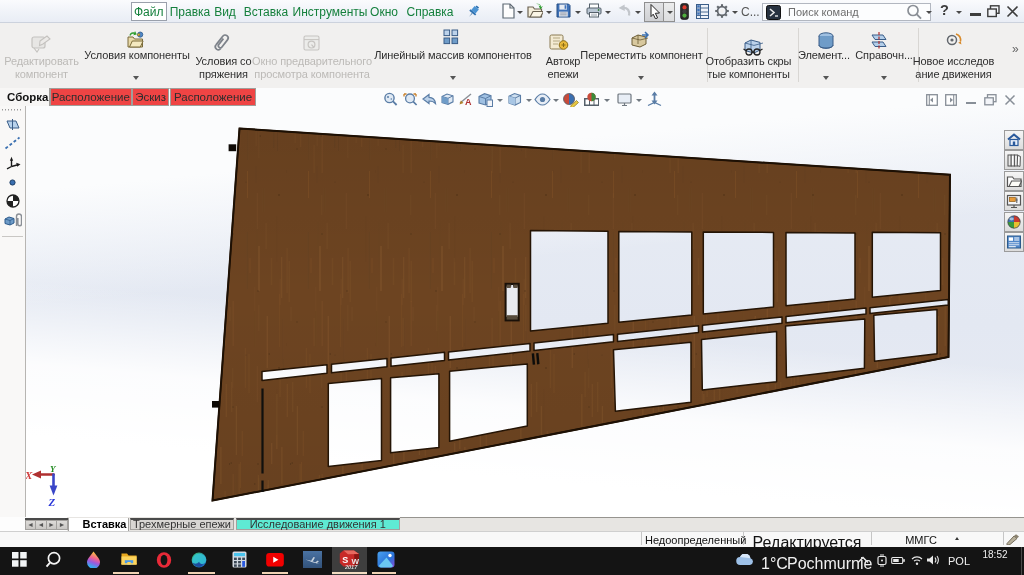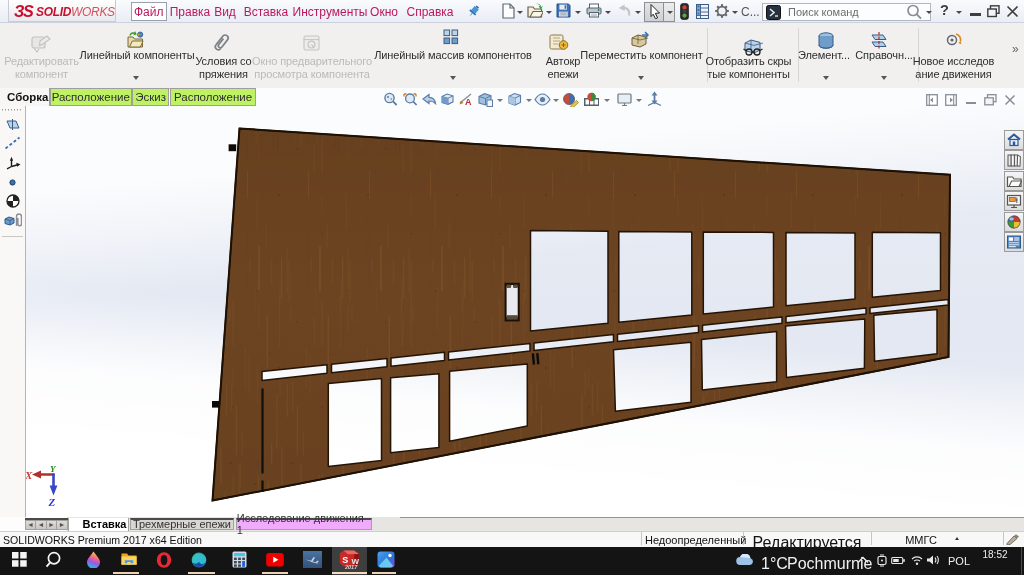--- a/index.html
+++ b/index.html
@@ -1,30 +1,30 @@
 <!DOCTYPE html>
 <html><head><meta charset="utf-8"><style>
 *{margin:0;padding:0;box-sizing:border-box}
 html,body{width:1024px;height:575px;overflow:hidden;font-family:"Liberation Sans",sans-serif}
 #page{position:relative;width:1024px;height:575px;background:#fff}
 .abs{position:absolute}
 
 #titlebar{left:0;top:0;width:1024px;height:23px;background:linear-gradient(180deg,#fafbfd 0%,#eff2f8 60%,#e9edf5 100%);border-bottom:1px solid #ccd2dd}
 #logo{left:8px;top:0px;width:108px;height:22px;background:linear-gradient(180deg,#ffffff,#e9e9ee);border:1px solid #c9ccd3;border-top:none;display:flex;align-items:center;padding-left:4px}
-.menu{top:2px;height:19px;font-size:12px;color:#be185d;display:flex;align-items:center;justify-content:center}
+.menu{top:2px;height:19px;font-size:12px;color:#15803d;display:flex;align-items:center;justify-content:center}
 #mfile{border:1px solid #9aa0ab;background:#fff}
 
 #ribbon{left:0;top:23px;width:1024px;height:65px;background:#f1f0ef}
 .rlbl{position:absolute;font-size:11px;color:#2e2e2e;text-align:center;line-height:12.5px;white-space:nowrap;letter-spacing:-0.1px}
 .rdis{color:#bcbab7}
 .rsep{position:absolute;top:28px;width:1px;height:54px;background:#d8d6d3}
 .darr{position:absolute;width:0;height:0;border-left:3.5px solid transparent;border-right:3.5px solid transparent;border-top:4px solid #555}
 
 .ctab{position:absolute;top:88px;height:18px;font-size:11.5px;display:flex;align-items:center;justify-content:center;color:#2e2e2e}
-.ctabg{background:#bef264;border:1px solid #a09e9a}
+.ctabg{background:#ef4444;border:1px solid #a09e9a}
 
 #viewport{left:0;top:88px;width:1024px;height:429px;background:linear-gradient(174.5deg,#fbfcfd 20%,rgba(251,252,253,0) 42%),linear-gradient(185deg,rgba(255,255,255,0) 54%,rgba(255,255,255,.88) 70%,#ffffff 84%),linear-gradient(180deg,#e9edf5 0%,#e3e8f2 55%,#e9ecf4 100%)}
 
 #lstrip{left:0;top:106px;width:26px;height:411px;background:#f9f8f7;border-right:1px solid #b7b5b2}
 
 .tpbtn{position:absolute;left:1004px;width:20px;height:20px;background:linear-gradient(180deg,#f5f5f5,#dcdcdc);border:1px solid #9b9b9b;display:flex;align-items:center;justify-content:center}
 
 #btabrow{left:0;top:517px;width:1024px;height:13.5px;background:#e7e5e2}
 .btab{position:absolute;z-index:6;top:517.5px;height:13px;font-size:11px;display:flex;align-items:center;justify-content:center;color:#333}
 
@@ -139,26 +139,20 @@
         <path d="M53.5,474.5 H39" stroke="#b03030" stroke-width="2.6"></path>
         <path d="M41,470.6 L32,474.5 L41,478.4 Z" fill="#b03030" stroke="none"></path>
         <path d="M53.5,474.5 V487" stroke="#3a46c8" stroke-width="2.6"></path>
         <path d="M49.6,485.5 L53.5,495.5 L57.4,485.5 Z" fill="#3a46c8" stroke="none"></path>
         <text x="25" y="479" font-size="11" font-weight="bold" fill="#d03a3a" font-family="Liberation Serif,serif" font-style="italic">X</text>
         <text x="48.5" y="506" font-size="11" font-weight="bold" fill="#2a36d8" font-family="Liberation Serif,serif" font-style="italic">Z</text>
       </g>
 </svg>
 
 <div class="abs" id="titlebar"></div>
-<div class="abs" id="logo">
-      <svg width="104" height="20" viewBox="0 0 104 20">
-        <text x="1" y="16" font-family="Liberation Sans,sans-serif" font-size="16.5" font-style="italic" font-weight="bold" fill="#c8102e" letter-spacing="-1.5">ЗS</text>
-        <text x="23.5" y="14.6" font-family="Liberation Sans,sans-serif" font-size="12.2" font-style="italic" font-weight="bold" fill="#c8102e" letter-spacing="-0.3">SOLID<tspan font-weight="normal" fill="#d4505c">WORKS</tspan></text>
-      </svg>
-    </div>
 <div class="abs menu" id="mfile" style="left:130.7px;width:36px">Файл</div>
 <div class="abs menu" style="left:170px;width:40px">Правка</div>
 <div class="abs menu" style="left:212px;width:26px">Вид</div>
 <div class="abs menu" style="left:242px;width:48px">Вставка</div>
 <div class="abs menu" style="left:295px;width:70px">Инструменты</div>
 <div class="abs menu" style="left:367px;width:34px">Окно</div>
 <div class="abs menu" style="left:407px;width:46px">Справка</div>
 <svg class="abs" style="left:466px;top:3px" width="16" height="17" viewBox="0 0 16 17">
       <g transform="rotate(40 8 8)">
         <rect x="6.4" y="2" width="3.2" height="1.8" fill="#2a6fb0"></rect>
@@ -266,21 +260,21 @@
     </svg>
 <div class="rlbl rdis" style="left:41.5px;top:54.5px;transform:translateX(-50%)">Редактировать</div>
 <div class="rlbl rdis" style="left:41.5px;top:68px;transform:translateX(-50%)">компонент</div>
 <svg class="abs" style="left:127px;top:31px" width="18" height="18" viewBox="0 0 18 18">
       <path d="M1,6 h5 l1.5,2 h8 v8 h-14.5 Z" fill="#e8d9a8" stroke="#7a6b3a" stroke-width="1"></path>
       <path d="M2.5,16 l2.8,-6 h10.8 l-2.8,6 Z" fill="#f4e9c0" stroke="#7a6b3a" stroke-width="1"></path>
       <path d="M2.5,4.5 c0,-2.5 2.5,-4 5,-3 l.5,-1.5 1.8,3.4 -3.6,.8 .8,-1.3 c-1.6,-.6 -3,.2 -3,1.6 Z" fill="#2f9e2f"></path>
       <circle cx="13.2" cy="3.6" r="2.6" fill="#4f86c8" stroke="#2c5a8c" stroke-width=".8"></circle>
       <rect x="10.8" y="2.8" width="2" height="2" fill="#e8c840" stroke="#8a7520" stroke-width=".6"></rect>
     </svg>
-<div class="rlbl" style="left:137px;top:49px;transform:translateX(-50%)">Линейный компоненты</div>
+<div class="rlbl" style="left:137px;top:49px;transform:translateX(-50%)">Условия компоненты</div>
 <div class="darr" style="left:133.0px;top:76px"></div>
 <svg class="abs" style="left:210px;top:33px" width="26" height="22" viewBox="0 0 26 22">
       <g transform="rotate(38 13 11)" fill="none" stroke="#7d828a" stroke-width="1.7">
         <path d="M8,16 V5 a3,3 0 0 1 6,0 V14 a2,2 0 0 1 -4,0 V6.5"></path>
         <path d="M8,16 a3,3 0 0 0 6,0" stroke-width="1.7"></path>
       </g>
     </svg>
 <div class="rlbl" style="left:223.5px;top:54.5px;transform:translateX(-50%)">Условия со</div>
 <div class="rlbl" style="left:223.5px;top:67.5px;transform:translateX(-50%)">пряжения</div>
 <svg class="abs" style="left:303px;top:35px" width="18" height="17" viewBox="0 0 18 17">
@@ -530,28 +524,27 @@
       </svg>
     </div>
 <div class="abs" style="left:24.7px;top:517.5px;width:43px;height:12px;display:flex;z-index:6;border-top:2px solid #4a4a4a">
       <div style="flex:1;background:linear-gradient(180deg,#dddbd8,#c9c7c4);border:1px solid #a3a19e;border-left:1px solid #a3a19e;display:flex;align-items:center;justify-content:center;font-size:7px;color:#555">◄</div>
       <div style="flex:1;background:linear-gradient(180deg,#dddbd8,#c9c7c4);border:1px solid #a3a19e;border-left:none;display:flex;align-items:center;justify-content:center;font-size:7px;color:#555">◄</div>
       <div style="flex:1;background:linear-gradient(180deg,#dddbd8,#c9c7c4);border:1px solid #a3a19e;border-left:none;display:flex;align-items:center;justify-content:center;font-size:7px;color:#555">►</div>
       <div style="flex:1;background:linear-gradient(180deg,#dddbd8,#c9c7c4);border:1px solid #a3a19e;border-left:none;display:flex;align-items:center;justify-content:center;font-size:7px;color:#555">►</div>
     </div>
 <div class="btab" style="left:67.5px;width:61px;background:#fff;border-left:1px solid #a3a19e;border-right:1px solid #a3a19e;font-weight:bold;color:#000;text-indent:13px">Вставка</div>
 <div class="btab" style="left:130.3px;width:103.3px;background:#d8d6d3;border:1px solid #a3a19e;border-top:2px solid #4a4a4a;height:12px">Трехмерные епежи</div>
-<div class="btab" style="left:235.8px;width:136px;background:#f0abfc;border:1px solid #a3a19e;border-top:2px solid #4a4a4a;height:12px">Исследование движения 1</div>
+<div class="btab" style="left:235.8px;width:164px;background:#5eead4;border:1px solid #a3a19e;border-top:2px solid #4a4a4a;height:12px">Исследование движения 1</div>
 
 <div class="abs" id="btabrow"></div>
     <div class="abs" style="left:0;top:517px;width:67.4px;height:13.5px;background:#fdfdfd;z-index:5"></div>
     <div class="abs" style="left:399.8px;top:517.2px;width:624.2px;height:1.2px;background:#96948f;z-index:5"></div>
 
 <div class="abs" id="statusbar"></div>
-<div class="abs" style="left:3px;top:534px;font-size:10.6px;color:#111">SOLIDWORKS Premium 2017 x64 Edition</div>
 <div class="ssep" style="left:641px"></div>
 <div class="ssep" style="left:743px"></div>
 <div class="ssep" style="left:871.2px"></div>
 <div class="ssep" style="left:1003px"></div>
 <div class="abs" style="left:645px;top:533.5px;width:97px;text-align:center;font-size:11px;color:#111">Недоопределенный</div>
 <div class="abs" style="left:747px;top:533.5px;width:120px;text-align:center;font-size:16px;color:#111">Редактируется Сборка</div>
 <div class="abs" style="left:890px;top:533.5px;width:62px;text-align:center;font-size:11px;color:#111">ММГС</div>
 <div class="abs" style="left:955px;top:537px;width:0;height:0;border-left:2.6px solid transparent;border-right:2.6px solid transparent;border-bottom:3.4px solid #333"></div>
 <svg class="abs" style="left:1006px;top:533px" width="13" height="12" viewBox="0 0 13 12">
       <path d="M1,10.5 L8,3 l3,2.5 -7,6 -3,.8 Z" fill="#b8b09a" stroke="#6b6352" stroke-width=".9"></path>

